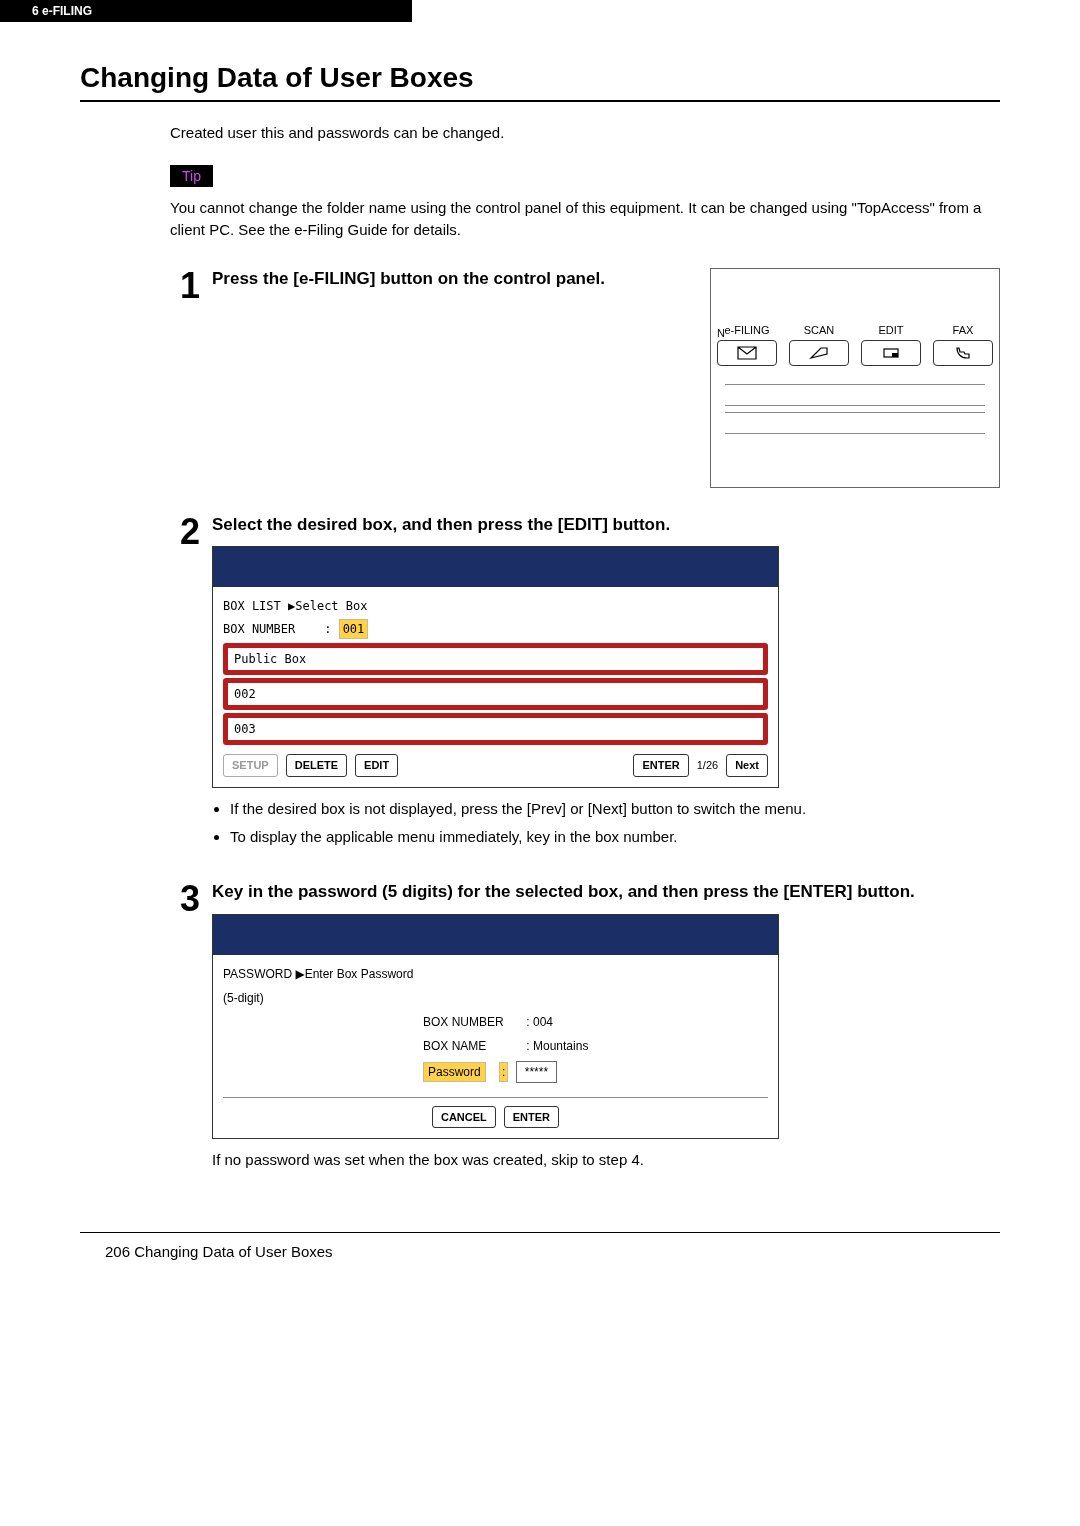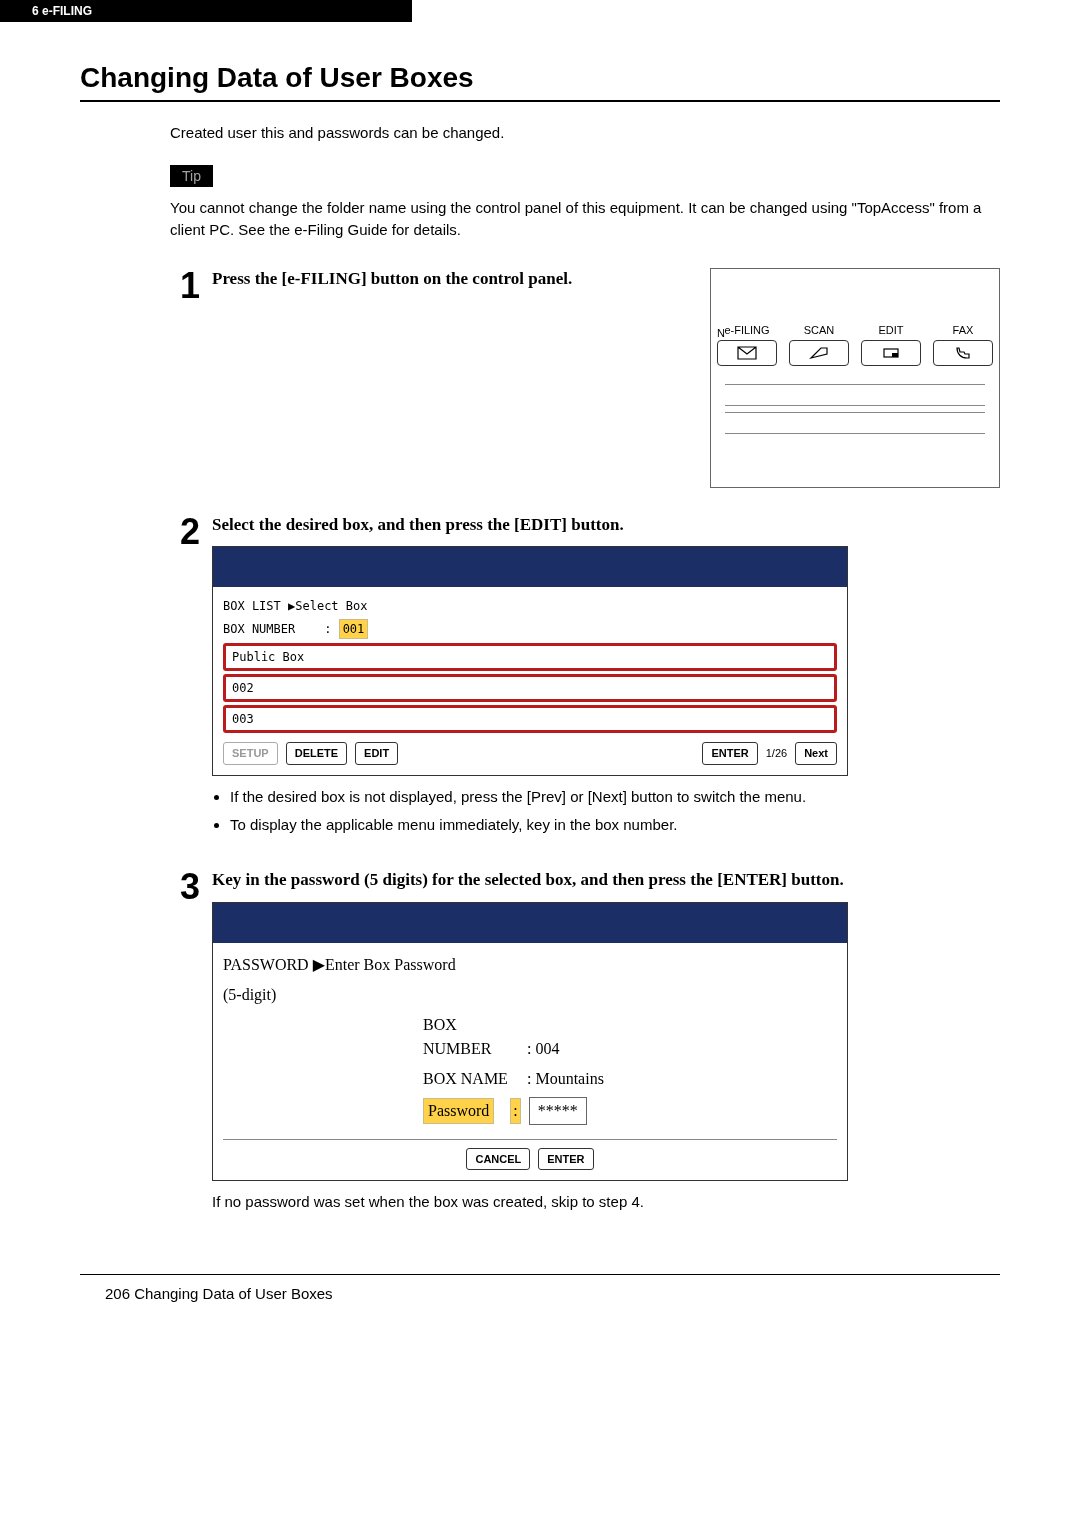--- a/index.html
+++ b/index.html
@@ -27,21 +27,21 @@
     border-bottom: 2px solid #000;
     padding-bottom: 6px;
   }
   .body-text {
     margin: 20px 0 0 90px;
     font-size: 15px;
     line-height: 1.5;
   }
   .tip-label {
     background: #000;
-    color: #a3a3a3;
+    color: #d946ef;
     font-size: 14px;
     padding: 3px 12px;
     display: inline-block;
     margin: 20px 0 6px 90px;
   }
   .step {
     margin-top: 26px;
     display: flex;
   }
   .step-num {
@@ -51,21 +51,20 @@
     text-align: right;
     margin-right: 12px;
     margin-left: 80px;
     line-height: 1;
   }
   .step-content { flex: 1; }
   .step-heading {
     font-size: 17px;
     font-weight: bold;
     line-height: 1.35;
-    font-family: Liberation Serif, serif;
   }
   .step-body {
     font-size: 15px;
     margin-top: 10px;
     line-height: 1.5;
   }
   .step1-row { display:flex; gap:20px; align-items:flex-start;}
   .panel-illus {
     width: 290px; height: 220px;
     border: 1px solid #666;
@@ -77,49 +76,49 @@
     text-align:center; width:60px;
   }
   .panel-btn .lbl { font-size:11px; margin-bottom:4px; }
   .panel-btn .key {
     border:1.5px solid #333; border-radius:4px;
     height:26px; display:flex; align-items:center; justify-content:center;
   }
   .panel-line { height:22px; border-top:1px solid #888; border-bottom:1px solid #888; margin:18px 14px 0 14px;}
   
   .screen {
-    width: 636px;
+    width: 567px;
     border:1px solid #333;
     margin: 8px 0 10px 0;
     font-family: monospace;
     font-size: 12px;
   }
   .screen-header { background:#1b2f66; height:40px; }
   .screen-body { padding: 10px 10px 10px 10px; }
   .sb-line { margin-bottom:4px; }
   .hl { background:#ffd24a; padding:0 3px; border:1px solid #cb8; display:inline-block;}
   .box-columns { display:flex; gap:10px; }
   .box-col { flex:1; }
   .box-item {
-    border:3px solid #b91c1c; padding:2px 6px; margin-bottom:3px; border-radius:3px;
+    border:5px solid #b91c1c; padding:2px 6px; margin-bottom:3px; border-radius:3px;
     background:#fff;
   }
   .box-item.sel { border:2px solid #000; }
   .sb-buttons { display:flex; gap:8px; margin-top:6px; align-items:center;}
   .sb-btn {
     border:1.5px solid #333; padding:2px 8px; font-size:11px; font-weight:bold;
     background:#fff; font-family: sans-serif;
     border-radius:3px;
   }
   .sb-btn.dim { color:#999; border-color:#aaa;text-align:right;}
   .spacer { flex:1; }
   .pg { font-size:11px; font-family:sans-serif;}
   ul.bullets { list-style: disc; margin-left: 18px; }
   ul.bullets li { margin-bottom:6px; }
-  .screen3-row { font-family:Liberation Serif, serif; font-size:16px; margin-bottom:6px;}
+  .screen3-row { font-family:Liberation Sans, sans-serif; font-size:12px; margin-bottom:6px;}
   .screen3 .lbl1 { display:inline-block; width:100px;}
   .footer {
     border-top: 1px solid #000;
     margin-top: 60px;
     padding-top: 10px;
     font-size: 15px;
   }
   .footer .pn { display:inline-block; width:50px;text-align:right;}
 </style>
 </head>

